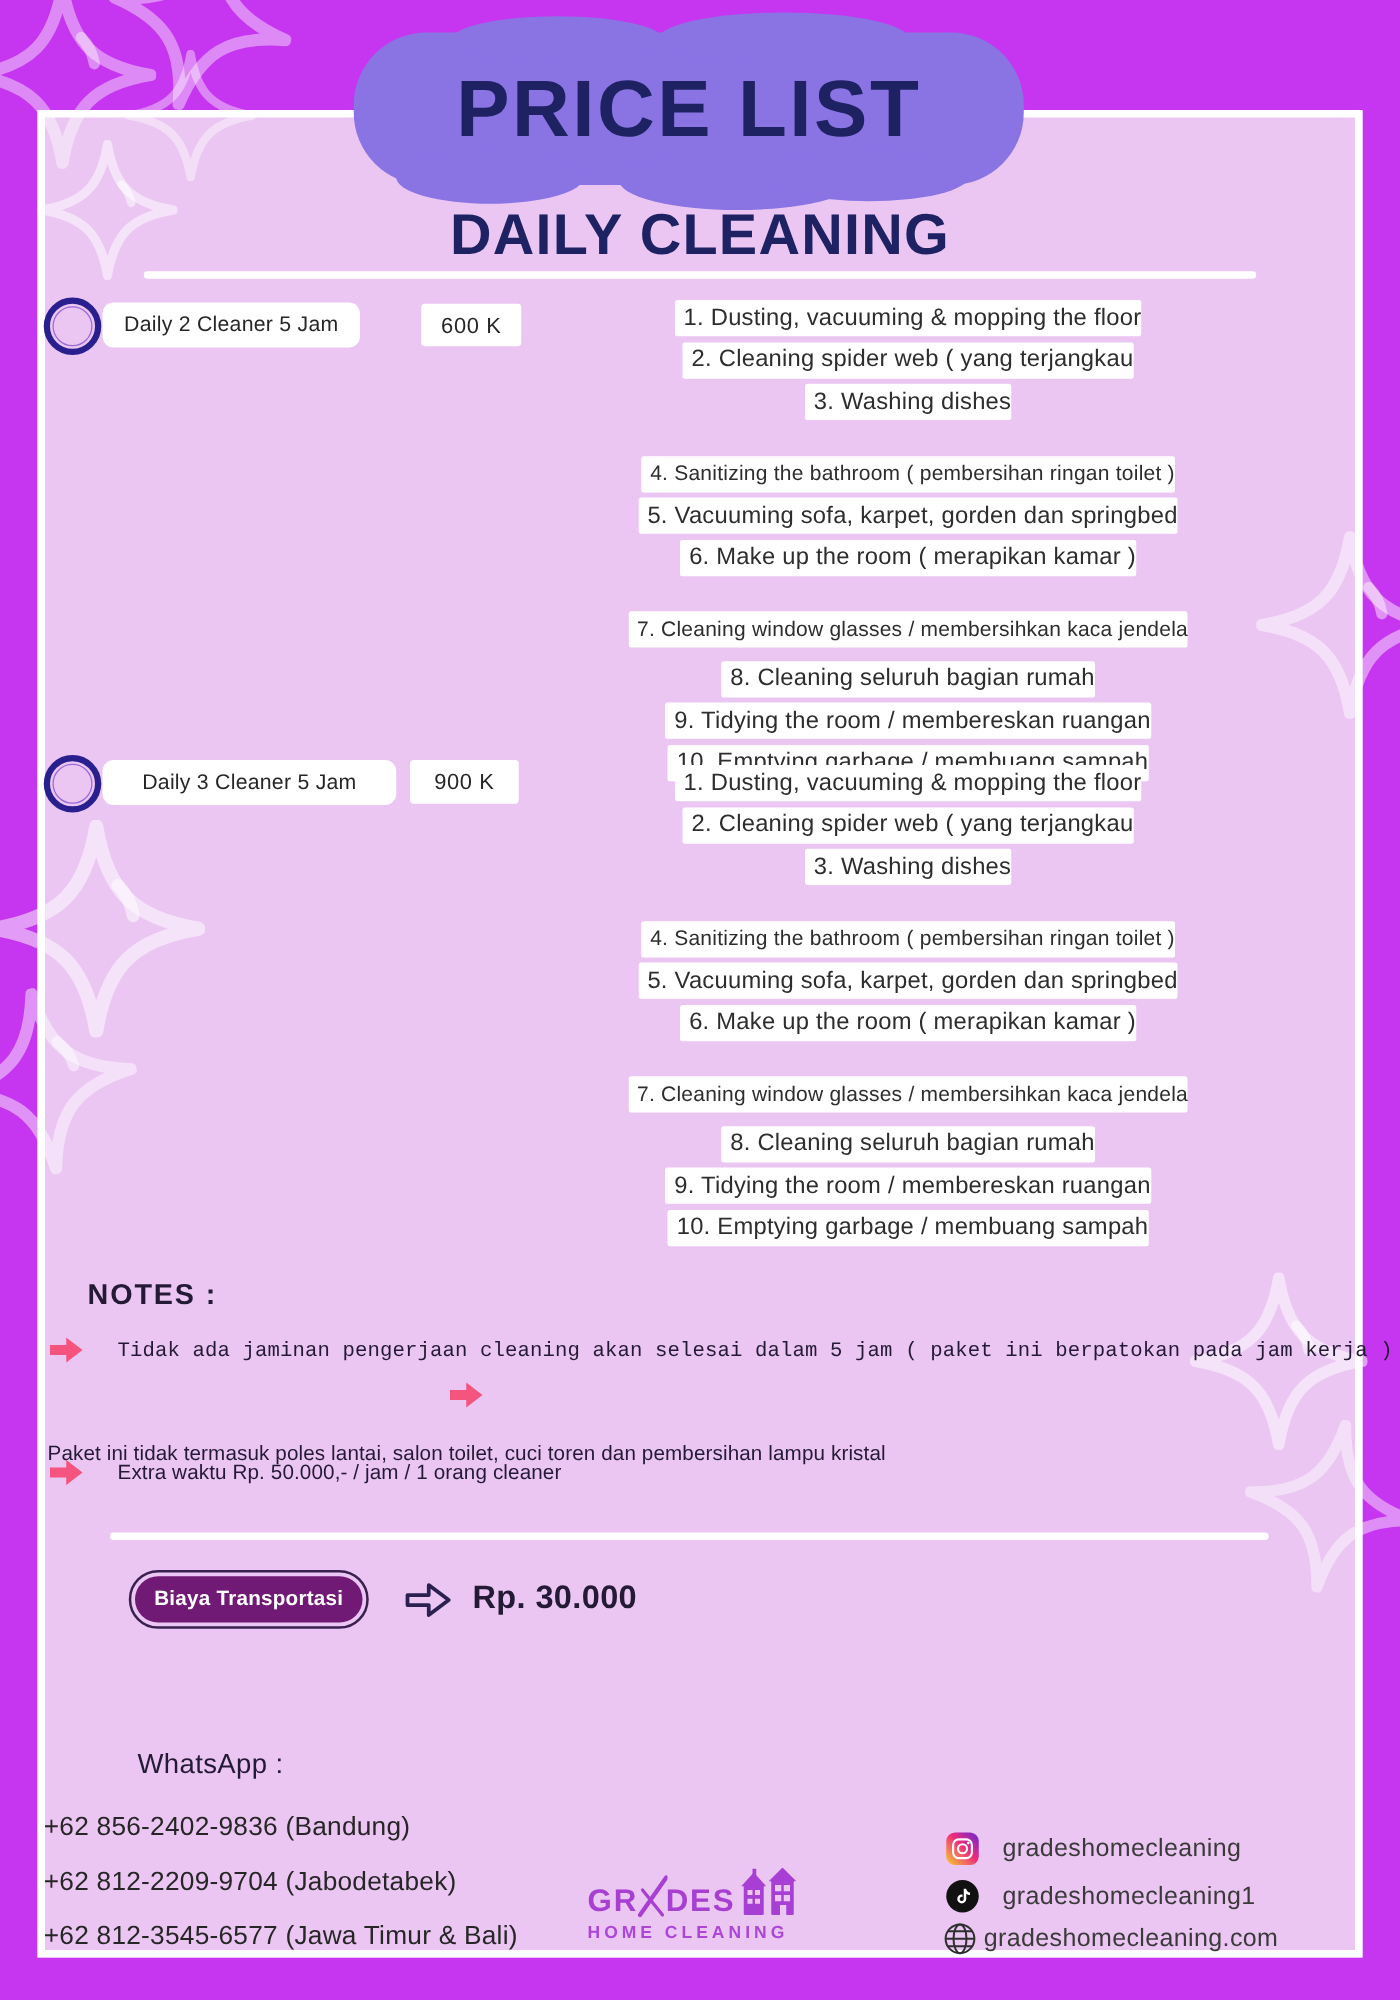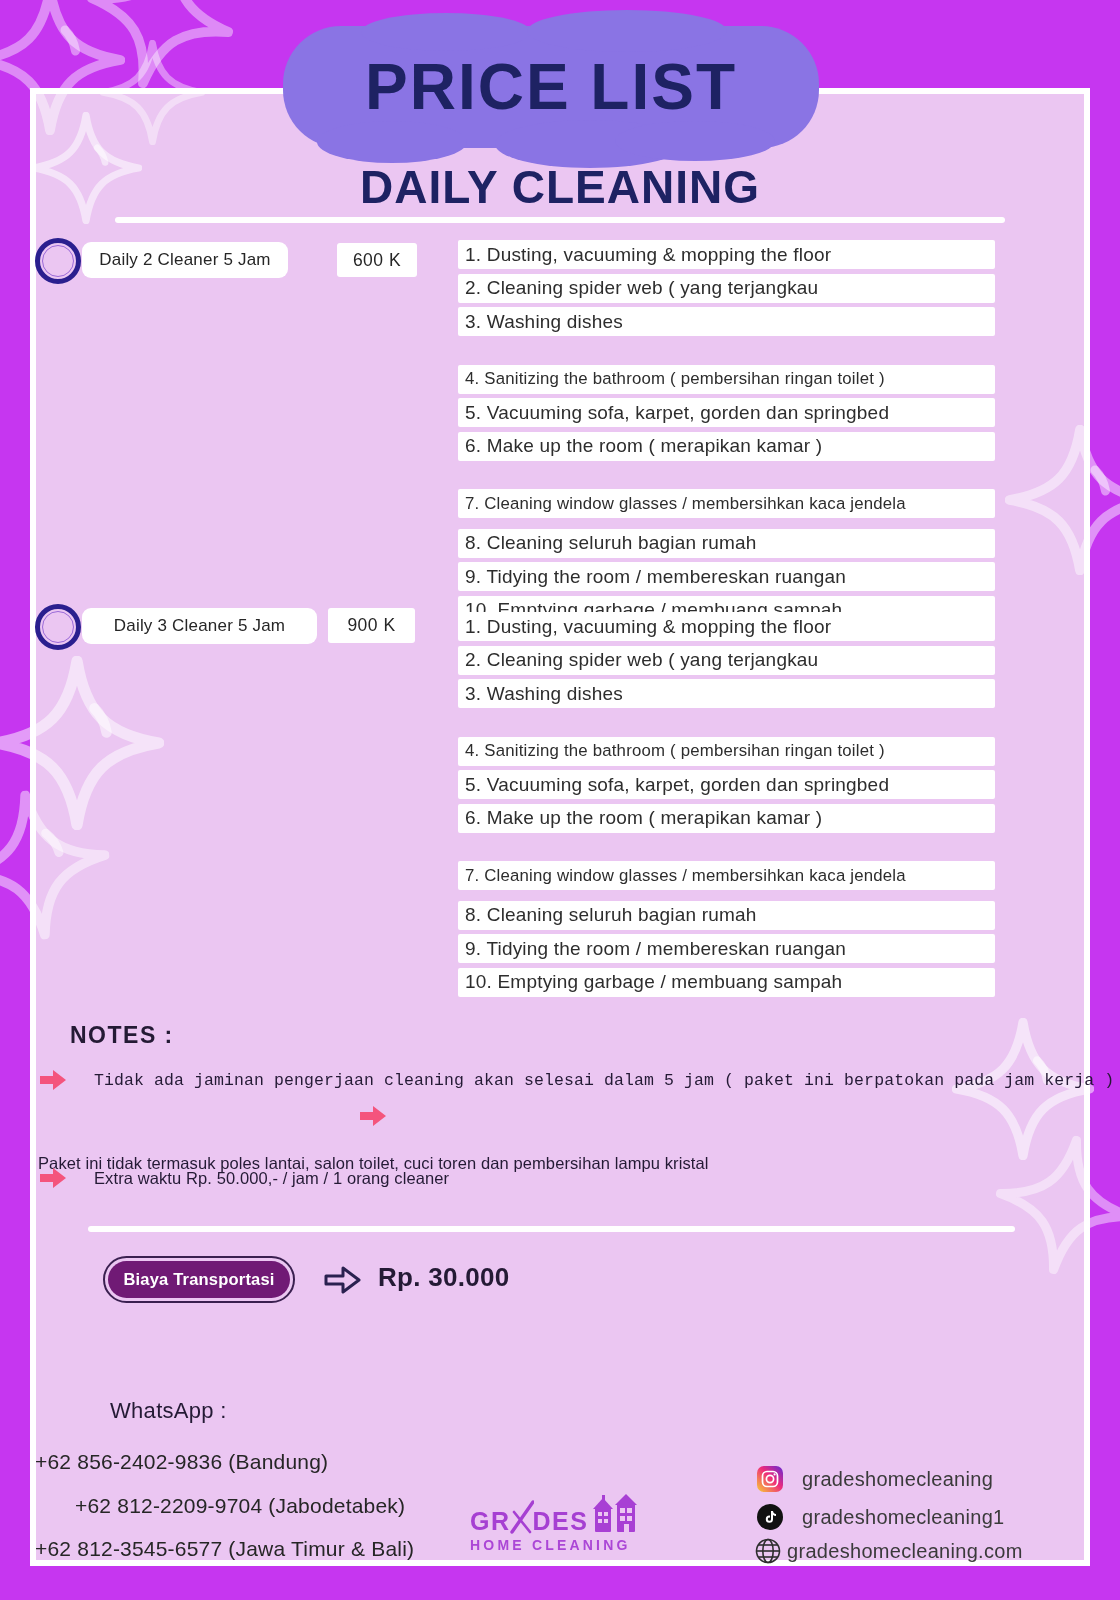--- a/index.html
+++ b/index.html
@@ -51,21 +51,21 @@
   }
   .pkg-label{
     background:#fff;border-radius:9px;display:flex;align-items:center;justify-content:center;
     font-size:17px;color:#262626;letter-spacing:.2px;z-index:5;
   }
   .pkg-price{
     background:#fff;border-radius:3px;display:flex;align-items:center;justify-content:center;
     font-size:17.5px;color:#262626;letter-spacing:.5px;z-index:5;
   }
   
-  .items{left:458px;width:537px;display:flex;flex-direction:column;gap:4.5px;z-index:5;}
+  .items{left:458px;width:537px;display:flex;flex-direction:column;gap:4.5px;z-index:5;align-items:center;}
   .items .row{
     background:#fff;border-radius:2px;height:29px;flex:0 0 29px;
     display:flex;align-items:center;padding-left:7px;box-sizing:border-box;
     font-size:19px;color:#2d2d2d;letter-spacing:.2px;white-space:nowrap;
   }
   .items .row.sm{font-size:16.8px;margin-top:24px;}
   .items .row.gap-before{margin-top:6px;}
   
   .notes-heading{left:70px;top:1022px;font-size:23px;font-weight:600;color:#241a35;letter-spacing:1.5px;z-index:5;}
   .note{display:flex;align-items:center;gap:26px;z-index:5;}
@@ -283,21 +283,21 @@
 </div>
 <div class="abs transport-arrow">
   <svg width="42" height="36" viewBox="0 0 42 36">
       <path d="M4 14 h17 v-8 l16 12 -16 12 v-8 H4 z" fill="none" stroke="#2a2150" stroke-width="3" stroke-linejoin="round"></path>
     </svg>
 </div>
 <div class="abs transport-price">Rp. 30.000</div>
 
 <div class="abs wa-label">WhatsApp :</div>
 <div class="abs wa-num" style="top:1450px;">+62 856-2402-9836 (Bandung)</div>
-<div class="abs wa-num" style="top:1494px;margin-left:40px;">+62 812-2209-9704 (Jabodetabek)</div>
+<div class="abs wa-num" style="top:1494px;">+62 812-2209-9704 (Jabodetabek)</div>
 <div class="abs wa-num" style="top:1537px;">+62 812-3545-6577 (Jawa Timur &amp; Bali)</div>
 
 <div class="abs brand">
   <div class="brand-top">
     <span class="brand-name">GR</span>
     <svg width="24" height="34" viewBox="0 0 24 34" style="margin:0 -1px;">
       <line x1="2" y1="32" x2="23" y2="2" stroke="#a63fd2" stroke-width="3.4" stroke-linecap="round"></line>
       <line x1="4" y1="12" x2="20" y2="32" stroke="#a63fd2" stroke-width="2.6" stroke-linecap="round"></line>
     </svg>
     <span class="brand-name">DES</span>

